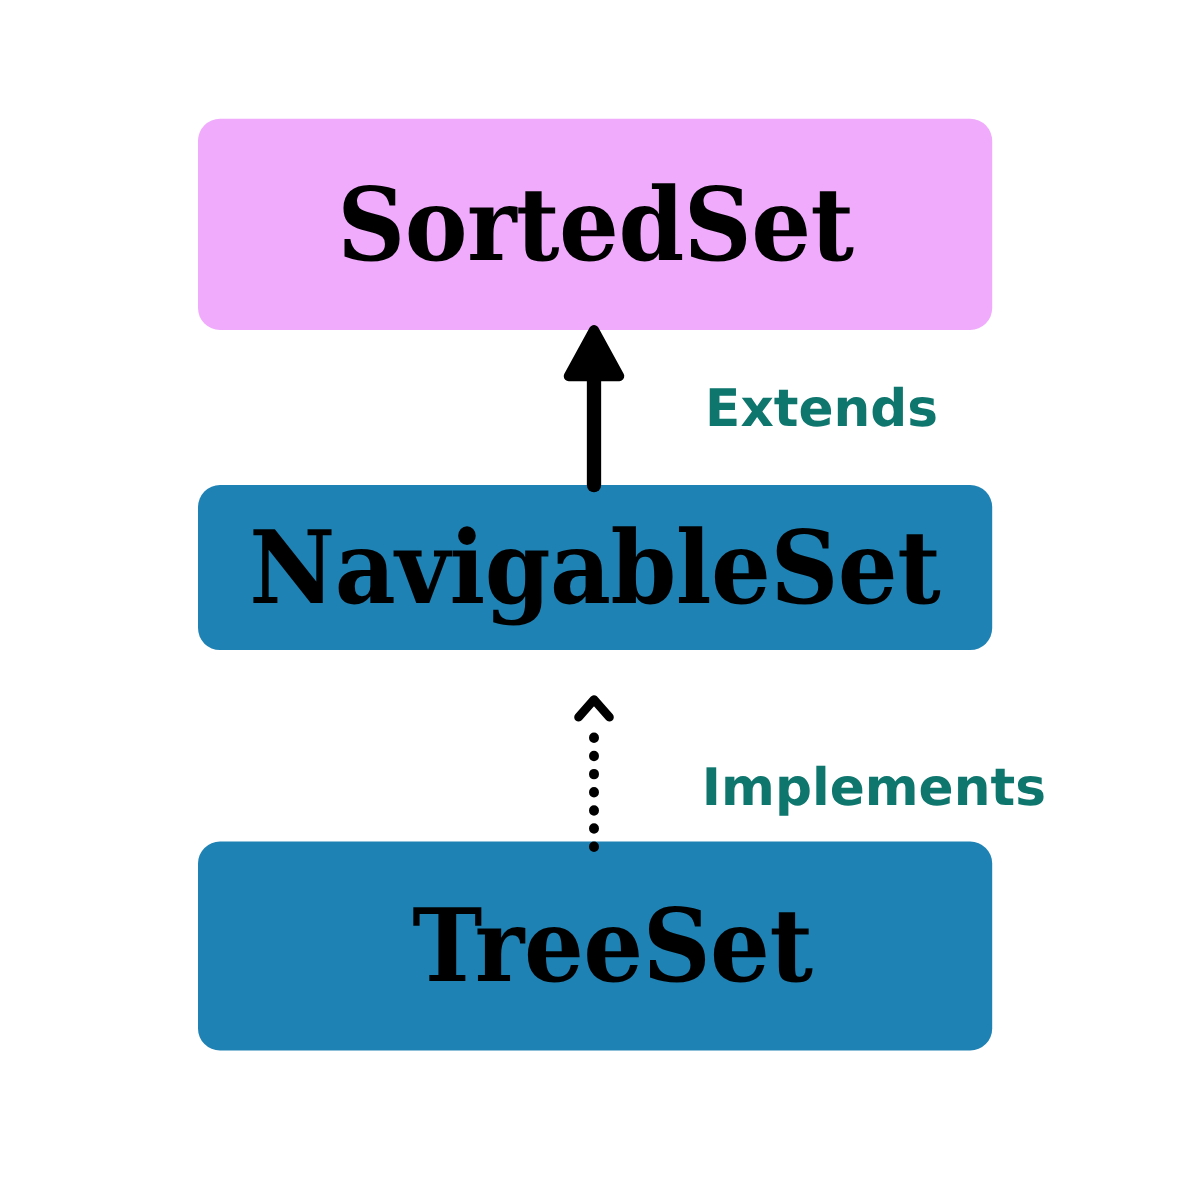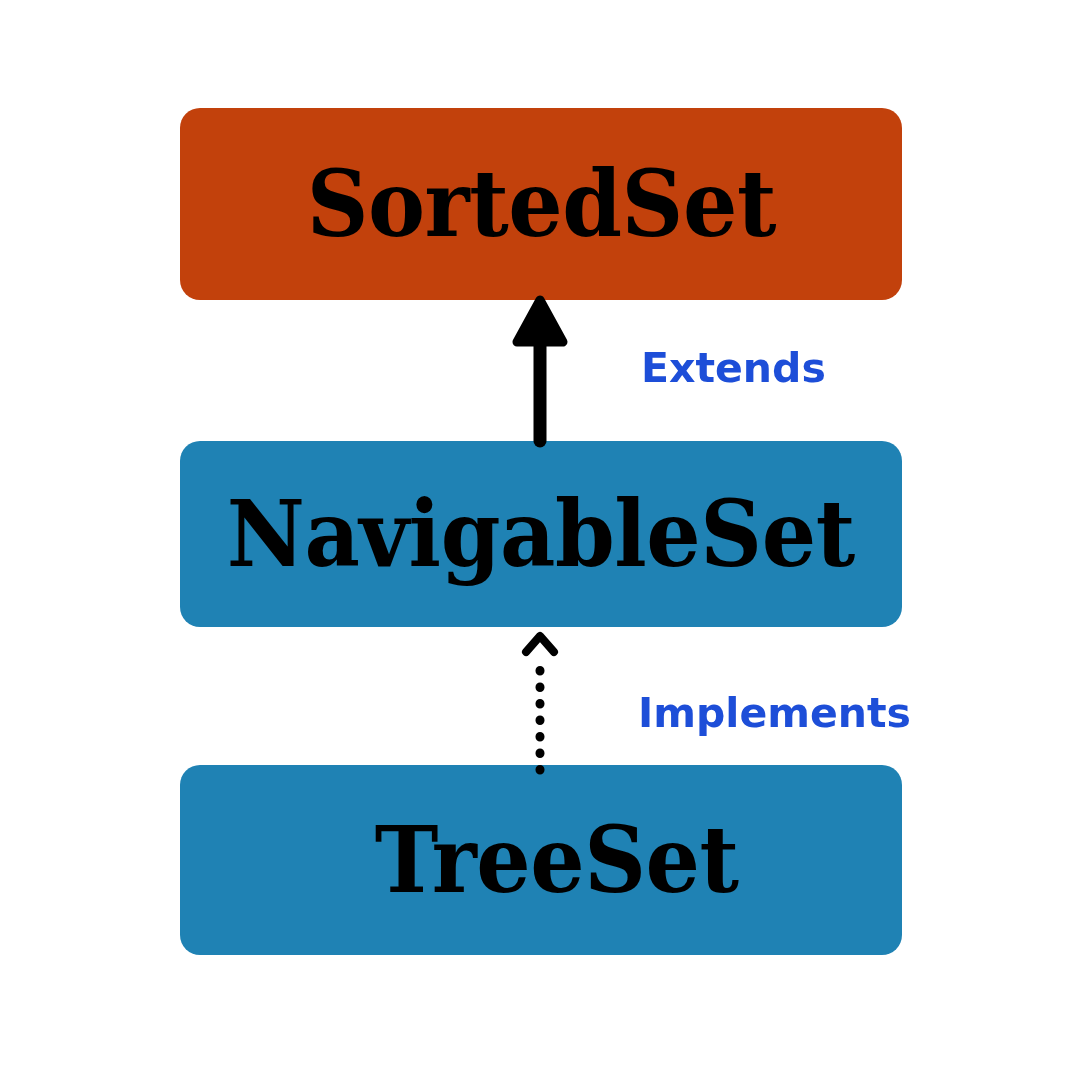--- a/index.html
+++ b/index.html
@@ -31,21 +31,21 @@
   .node-label {
     font-family: "DejaVu Serif", "Liberation Serif", serif;
     font-weight: bold;
     color: #000000;
     line-height: 1;
     letter-spacing: -0.5px;
     white-space: nowrap;
   }
 
   #node-sortedset   { top: 108px; height: 192px; }
-  #node-navigableset{ top: 441px; height: 186px; justify-content: center; }
+  #node-navigableset{ top: 441px; height: 150px; justify-content: center; }
   #node-treeset     { top: 765px; height: 190px; padding-left: 32px; }
 
   #node-sortedset    .node-label { font-size: 92px; transform: scaleX(0.93); }
   #node-navigableset .node-label { font-size: 92px; transform: scaleX(0.93); }
   #node-treeset      .node-label { font-size: 92px; transform: scaleX(0.93); }
 
   
   #connectors {
     position: absolute;
     left: 0;
@@ -53,34 +53,34 @@
     width: 1080px;
     height: 1080px;
     pointer-events: none;
   }
 
   
   .edge-label {
     position: absolute;
     font-family: "DejaVu Sans", "Liberation Sans", sans-serif;
     font-weight: bold;
-    font-size: 41px;
-    color: #1d4ed8;
+    font-size: 47px;
+    color: #0f766e;
     line-height: 1;
     white-space: nowrap;
   }
   #edge-label-extends    { left: 641px; top: 348px; }
   #edge-label-implements { left: 638px; top: 693px; }
 </style>
 </head>
 <body>
 
 <div id="canvas">
 
-  <div class="node" id="node-sortedset" style="background:#c2410c;">
+  <div class="node" id="node-sortedset" style="background:#f0abfc;">
     <span class="node-label">SortedSet</span>
   </div>
 
   <div class="node" id="node-navigableset" style="background:#1f82b4;">
     <span class="node-label">NavigableSet</span>
   </div>
 
   <div class="node" id="node-treeset" style="background:#1f82b4;">
     <span class="node-label">TreeSet</span>
   </div>

